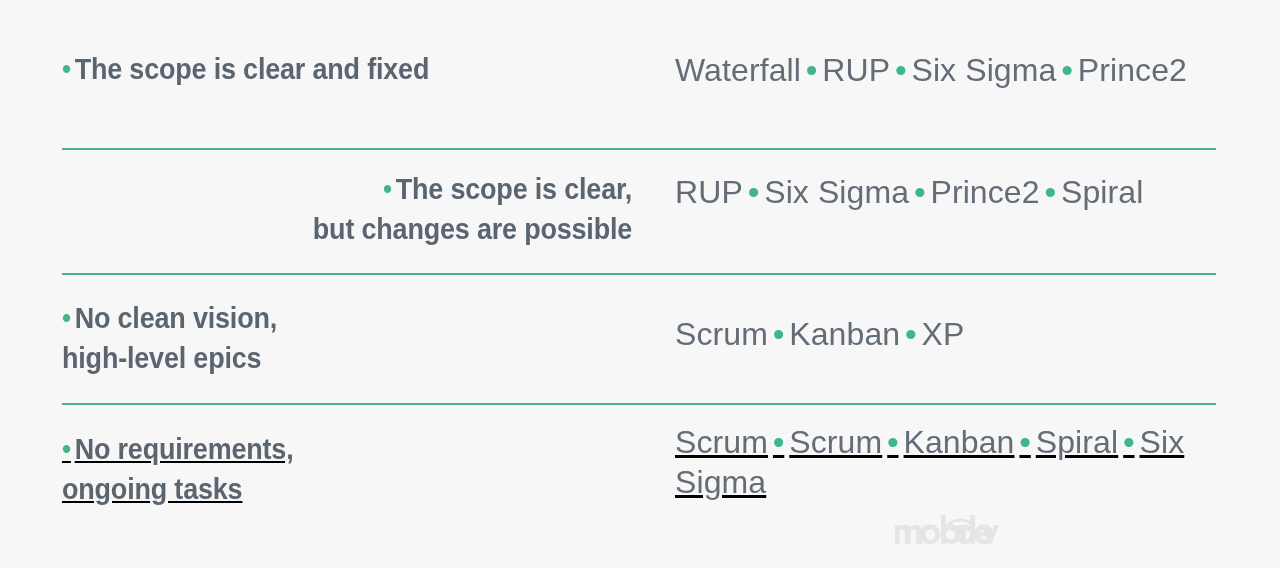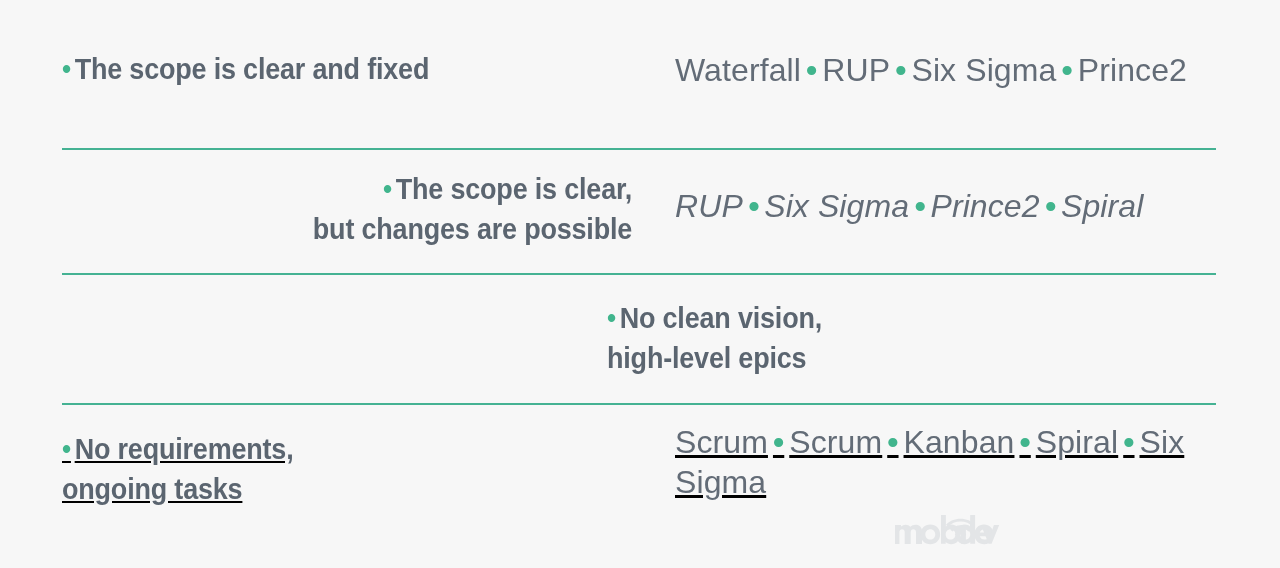--- a/index.html
+++ b/index.html
@@ -35,28 +35,28 @@
     display: flex;
     align-items: flex-start;
     box-sizing: border-box;
     padding-left: 62px;
     padding-right: 60px;
   }
 
   
   .row-0 { height: 148px; }
   .row-1 { height: 130px; }
-  .row-2 { height: 130px; justify-content: flex-end; }
+  .row-2 { height: 130px; }
   .row-3 { height: 130px; text-decoration: underline; }
 
   .row-0 .cell-left  { padding-top: 49px; }
   .row-0 .cell-right { padding-top: 50px; }
 
   .row-1 .cell-left  { padding-top: 21px; text-align: right; }
-  .row-1 .cell-right { padding-top: 38px; font-style: italic; }
+  .row-1 .cell-right { padding-top: 24px; }
 
   .row-2 .cell-left  { padding-top: 20px; }
   .row-2 .cell-right { padding-top: 36px; }
 
   .row-3 .cell-left  { padding-top: 21px; }
   .row-3 .cell-right { padding-top: 14px; }
 
   .cell-left {
     width: 613px;
     flex: 0 0 613px;
@@ -152,20 +152,23 @@
       <div class="cell-right">
         <p class="methods"><span>RUP</span><span class="method-sep">•</span><span>Six Sigma</span><span class="method-sep">•</span><span>Prince2</span><span class="method-sep">•</span><span>Spiral</span></p>
       </div>
     </div>
 
     <div class="row row-2">
       <div class="cell-left">
         <p class="condition"><span class="cond-bullet">•</span><span>No clean vision,
 high-level epics</span></p>
       </div>
+      <div class="cell-right">
+        <p class="methods"><span>Scrum</span><span class="method-sep">•</span><span>Kanban</span><span class="method-sep">•</span><span>XP</span></p>
+      </div>
     </div>
 
     <div class="row row-3">
       <div class="cell-left">
         <p class="condition"><span class="cond-bullet">•</span><span>No requirements,
 ongoing tasks</span></p>
       </div>
       <div class="cell-right">
         <p class="methods"><span>Scrum</span><span class="method-sep">•</span><span>Scrum</span><span class="method-sep">•</span><span>Kanban</span><span class="method-sep">•</span><span>Spiral</span><span class="method-sep">•</span><span>Six Sigma</span></p>
       </div>

